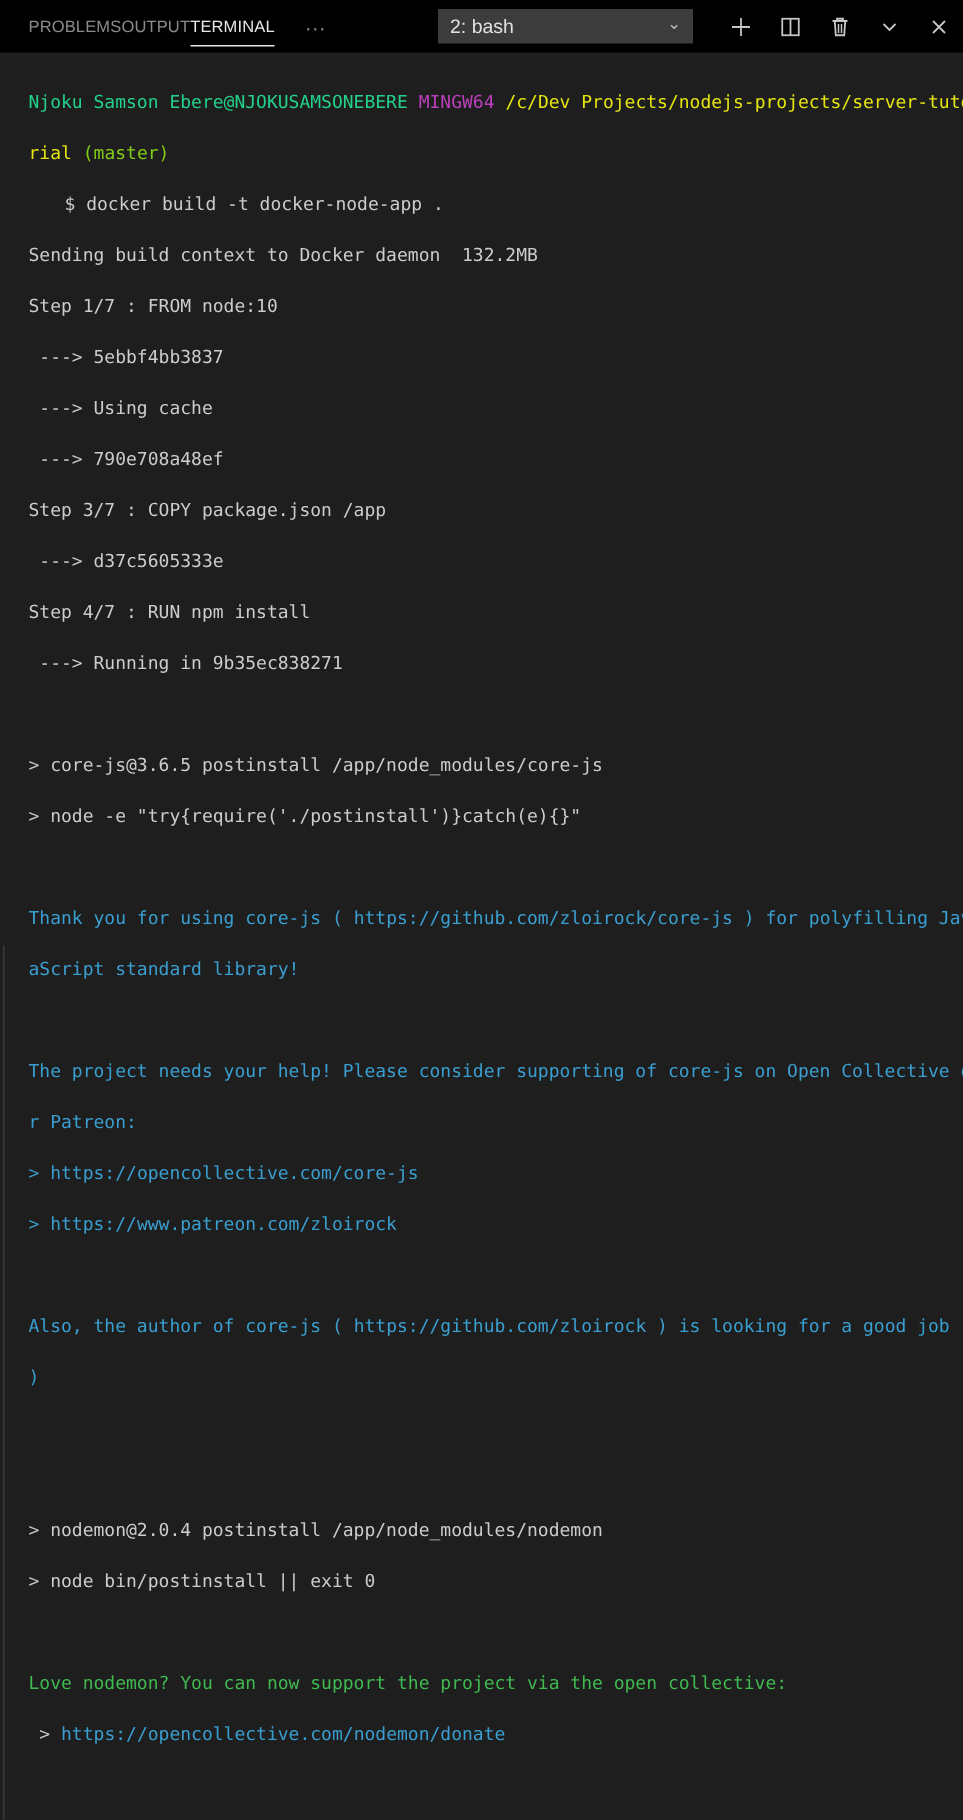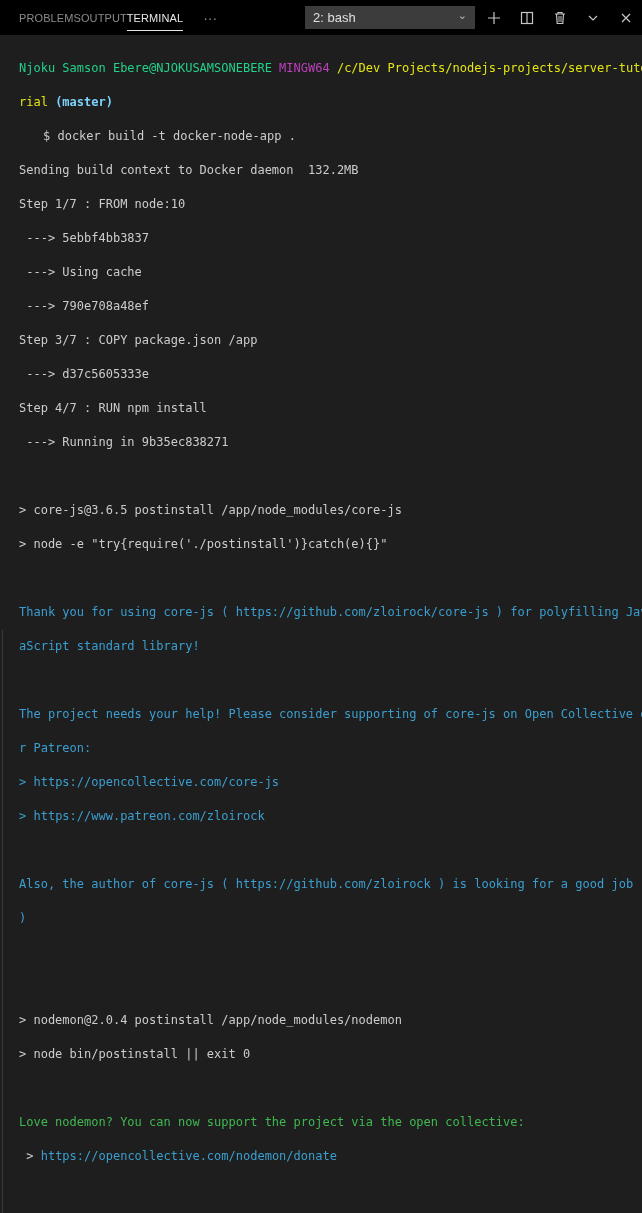--- a/index.html
+++ b/index.html
@@ -3,31 +3,31 @@
 <meta charset="utf-8">
 <style>
   html, body { margin:0; padding:0; background:#1e1e1e; }
   body { width:642px; height:1213px; overflow:hidden; font-family:"DejaVu Sans Mono", monospace; }
   .topbar { height:35px; display:flex; align-items:center; background:#000000; position:relative; }
   .tab { font-family:"Liberation Sans", sans-serif; font-size:11px; color:#8b8b8b; height:35px; display:flex; align-items:center; position:relative; cursor:pointer; letter-spacing:0.1px; }
   .tab.first { margin-left:19px; }
   .tab.active { color:#e7e7e7; }
   .tab.active::after { content:""; position:absolute; left:0; right:0; bottom:4px; height:1px; background:#e7e7e7; }
   .more { color:#8b8b8b; font-family:"Liberation Sans", sans-serif; font-size:14px; margin-left:20px; cursor:pointer; }
-  .select { position:absolute; left:305px; top:6px; width:170px; height:23px; background:#3c3c3c; color:#e0e0e0; font-family:"Liberation Sans", sans-serif; font-size:13px; display:flex; align-items:center; padding-left:8px; box-sizing:border-box; cursor:pointer; }
+  .select { position:absolute; left:292px; top:6px; width:170px; height:23px; background:#3c3c3c; color:#e0e0e0; font-family:"Liberation Sans", sans-serif; font-size:13px; display:flex; align-items:center; padding-left:8px; box-sizing:border-box; cursor:pointer; }
   .select .chev { position:absolute; right:8px; top:3px; color:#bbb; font-size:11px; }
   .icons { position:absolute; right:0; top:0; height:35px; display:flex; align-items:center; }
   .ic { width:33px; height:35px; display:flex; align-items:center; justify-content:center; color:#c5c5c5; cursor:pointer; }
   .terminal { padding:8px 0 0 19px; font-size:12px; line-height:17px; color:#cccccc; white-space:pre; position:relative; }
   .line { height:17px; }
   .g { color:#23d18b; }
   .ug { color:#3fb950; }
   .m { color:#bc3fbc; }
   .y { color:#e5e510; }
-  .cy { color:#7dd3fc;font-weight:bold; }
+  .cy { color:#84cc16; }
   .tl { color:#3a9fd0; }
   .lk { color:#3a9fd0; }
   .w { color:#cccccc;margin-left:24px; }
   .sidebar-border { position:absolute; left:2px; top:630px; width:1px; height:583px; background:#3a3a3a; }
 </style>
 </head>
 <body>
 
 <div class="topbar">
   <div class="tab first">PROBLEMS</div>

